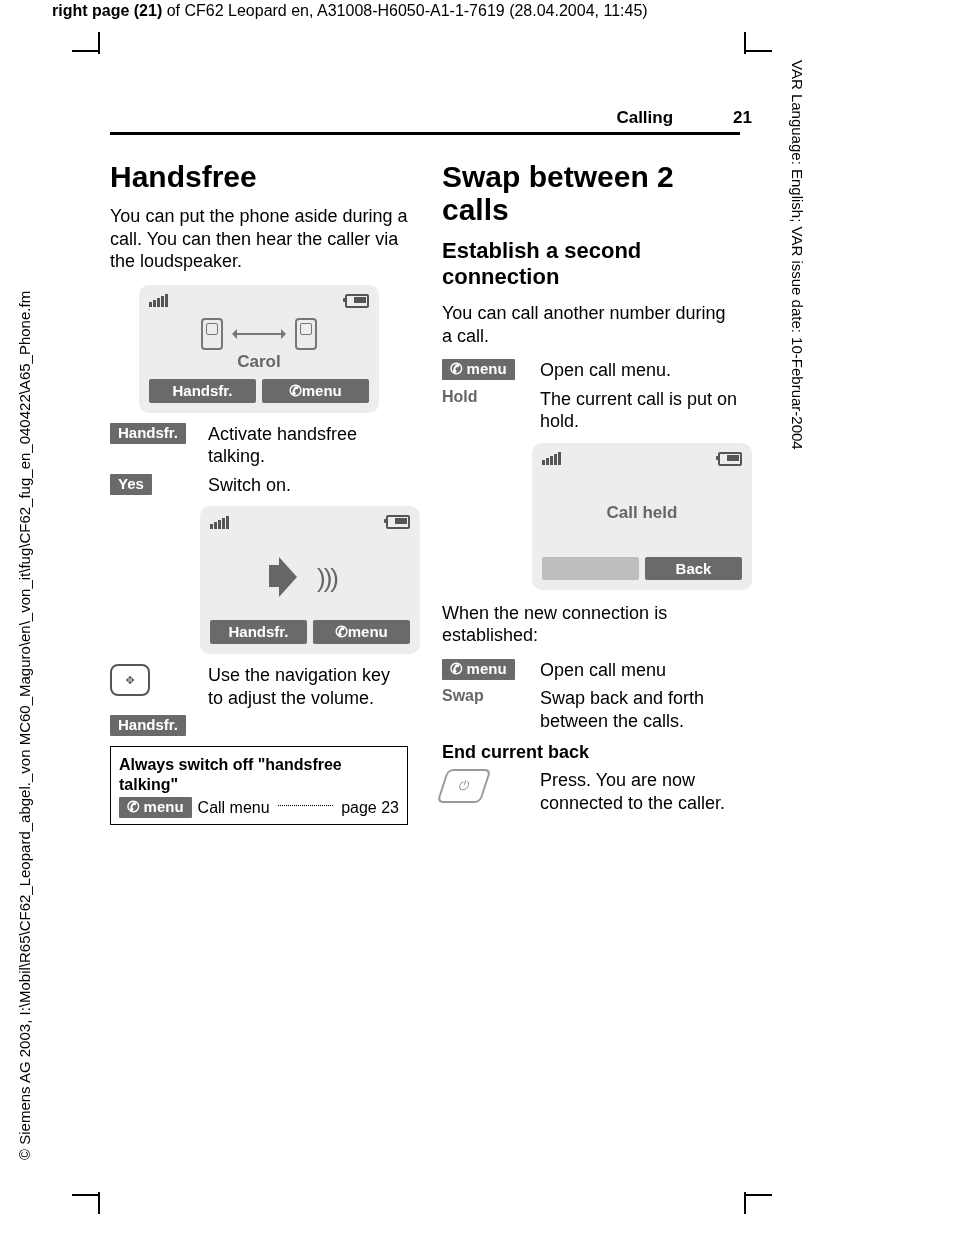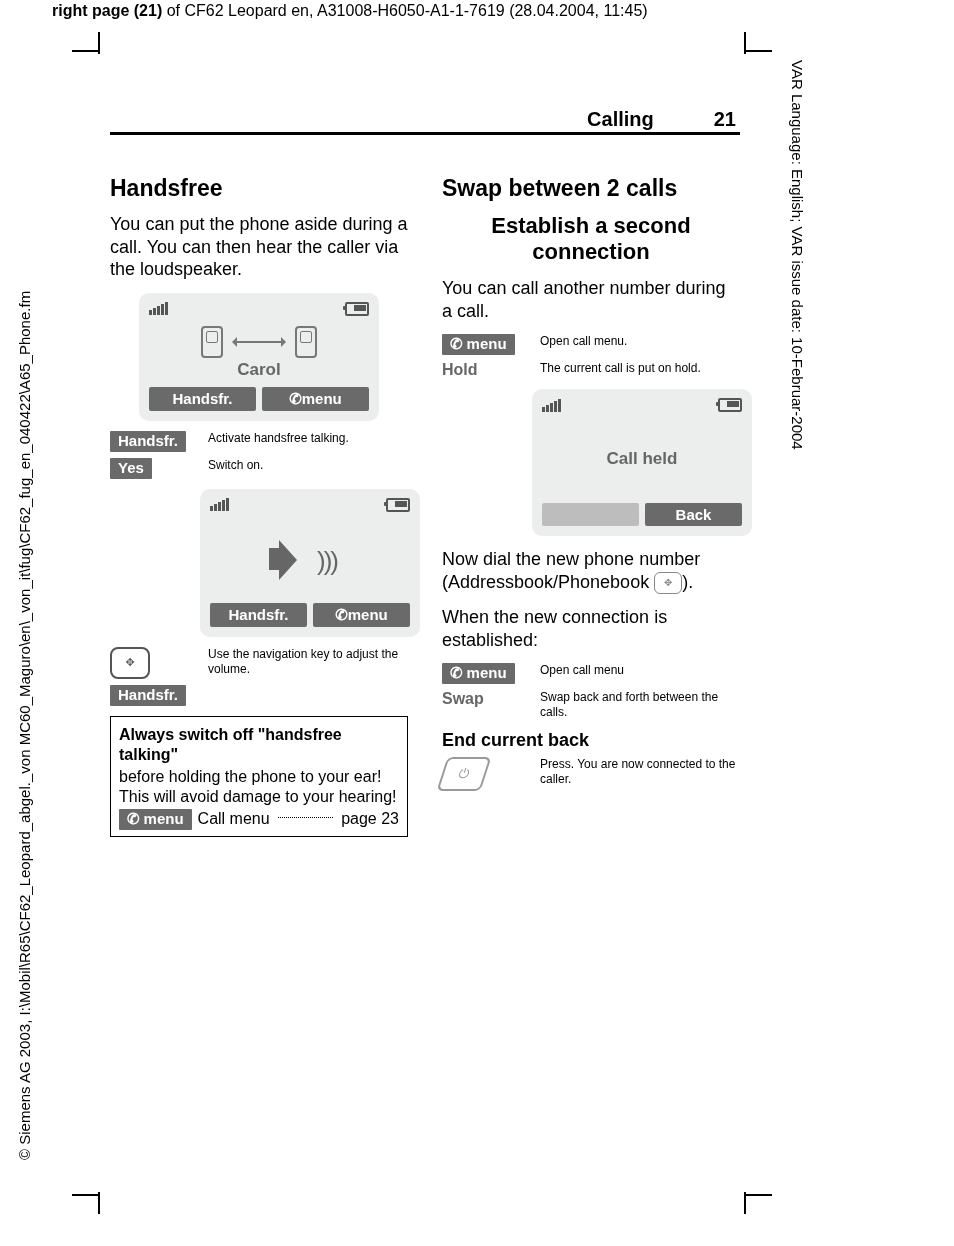--- a/index.html
+++ b/index.html
@@ -3,32 +3,32 @@
 <meta charset="utf-8">
 <style>
   html,body{margin:0;padding:0;background:#fff;font-family:Arial,Helvetica,sans-serif;color:#000;}
   .page{position:relative;width:816px;height:1246px;box-sizing:border-box;}
   .mark{position:absolute;background:#000;}
   .mark.h{height:2px;} .mark.v{width:2px;}
   .top-meta{position:absolute;top:2px;left:52px;font-size:16px;}
   .top-meta b{font-weight:700;}
   .side-left{position:absolute;left:16px;top:1160px;transform:rotate(-90deg);transform-origin:left top;font-size:15px;white-space:nowrap;}
   .side-right{position:absolute;right:10px;top:60px;writing-mode:vertical-rl;font-size:15px;}
-  .runner{position:absolute;top:108px;right:80px;font-size:20px;font-weight:700;}
+  .runner{position:absolute;top:108px;right:64px;font-size:17px;font-weight:700;}
   .runner .num{margin-left:60px;}
   .rule{position:absolute;top:132px;left:110px;right:76px;height:3px;background:#000;}
   .cols{position:absolute;top:160px;left:110px;right:76px;display:flex;gap:34px;}
   .col{flex:1;min-width:0;}
-  h1{font-size:23px;font-weight:700;margin:16px 0 8px 0;line-height:1.1;}
-  h2{font-size:22px;font-weight:700;margin:12px 0 4px 0;text-align:center;}
+  h1{font-size:30px;font-weight:700;margin:0 0 8px 0;line-height:1.1;}
+  h2{font-size:22px;font-weight:700;margin:12px 0 4px 0;}
   h3{font-size:18px;font-weight:700;margin:10px 0 2px 0;}
   p{font-size:18px;margin:12px 0;line-height:1.25;}
   .row{display:flex;gap:12px;margin:6px 0;align-items:flex-start;}
   .row .key{flex:0 0 86px;}
-  .row .desc{flex:1;font-size:12px;line-height:1.25;}
+  .row .desc{flex:1;font-size:18px;line-height:1.25;}
   .soft{display:inline-block;background:#6a6a6a;color:#fff;font-weight:700;font-size:15px;padding:1px 8px 2px 8px;border-radius:1px;line-height:1.2;}
   .soft .ph{margin-right:4px;}
   .screen{width:240px;margin:10px auto 10px auto;background:#eceded;border-radius:10px;padding:8px 10px 10px 10px;box-sizing:border-box;}
   .screen.small{width:220px;}
   .sbar{display:flex;justify-content:space-between;align-items:center;height:16px;}
   .sig{display:flex;gap:1px;align-items:flex-end;}
   .sig span{width:3px;background:#555;display:inline-block;}
   .sig span:nth-child(1){height:5px}.sig span:nth-child(2){height:7px}.sig span:nth-child(3){height:9px}.sig span:nth-child(4){height:11px}.sig span:nth-child(5){height:13px}
   .batt{width:20px;height:10px;border:2px solid #555;border-radius:2px;position:relative;}
   .batt:before{content:"";position:absolute;left:-4px;top:2px;width:3px;height:4px;background:#555;border-radius:1px;}
@@ -150,21 +150,20 @@
             <div class="navkey">✥</div>
           </div>
       <div class="desc">Use the navigation key to adjust the volume.</div>
     </div>
     <div class="row">
       <div class="key"><span class="soft">Handsfr.</span></div>
     </div>
 
     <div class="warnbox">
       <p><b>Always switch off "handsfree talking"</b></p>
-      <p>before holding the phone to your ear! This will avoid damage to your hearing!</p>
       <div class="line2">
         <span class="soft"><span class="ph">✆</span><span>menu</span></span>
         <span>Call menu</span>
         <span class="dots"></span>
         <span>page 23</span>
       </div>
     </div>
   </div>
 
   <div class="col">
@@ -194,21 +193,20 @@
       </div>
       <div class="scr-body tall">
         <div class="caller">Call held</div>
       </div>
       <div class="softrow">
         <div class="sk blank"></div>
         <div class="sk">Back</div>
       </div>
     </div>
 
-    <p><span>Now dial the new phone number (Addressbook/Phonebook </span><span class="abkey">✥</span><span>).</span></p>
     <p>When the new connection is established:</p>
 
     <div class="row">
       <div class="key"><span class="soft"><span class="ph">✆</span><span>menu</span></span></div>
       <div class="desc">Open call menu</div>
     </div>
     <div class="row">
       <div class="key"><span class="keytxt">Swap</span></div>
       <div class="desc">Swap back and forth between the calls.</div>
     </div>

